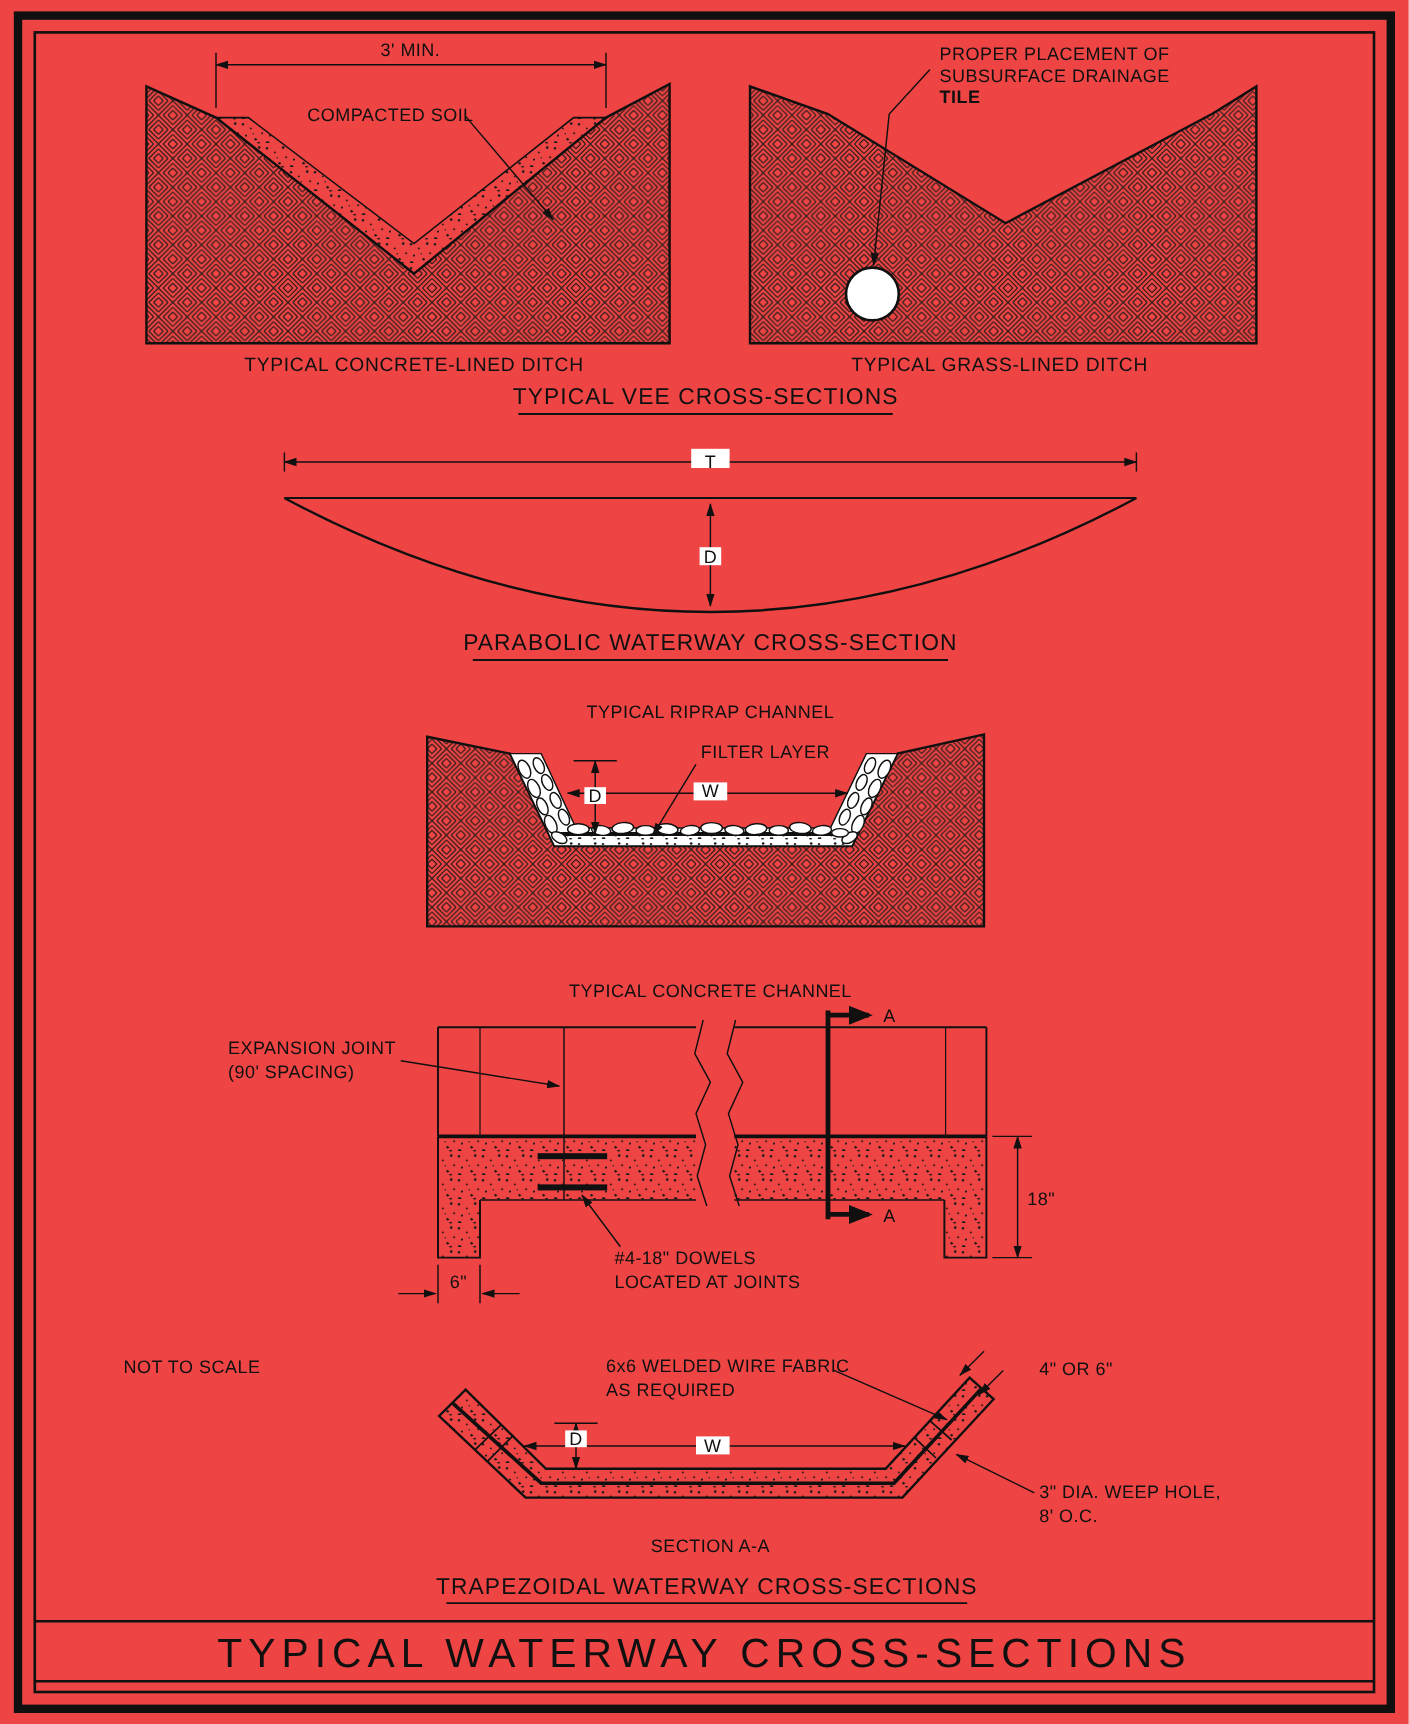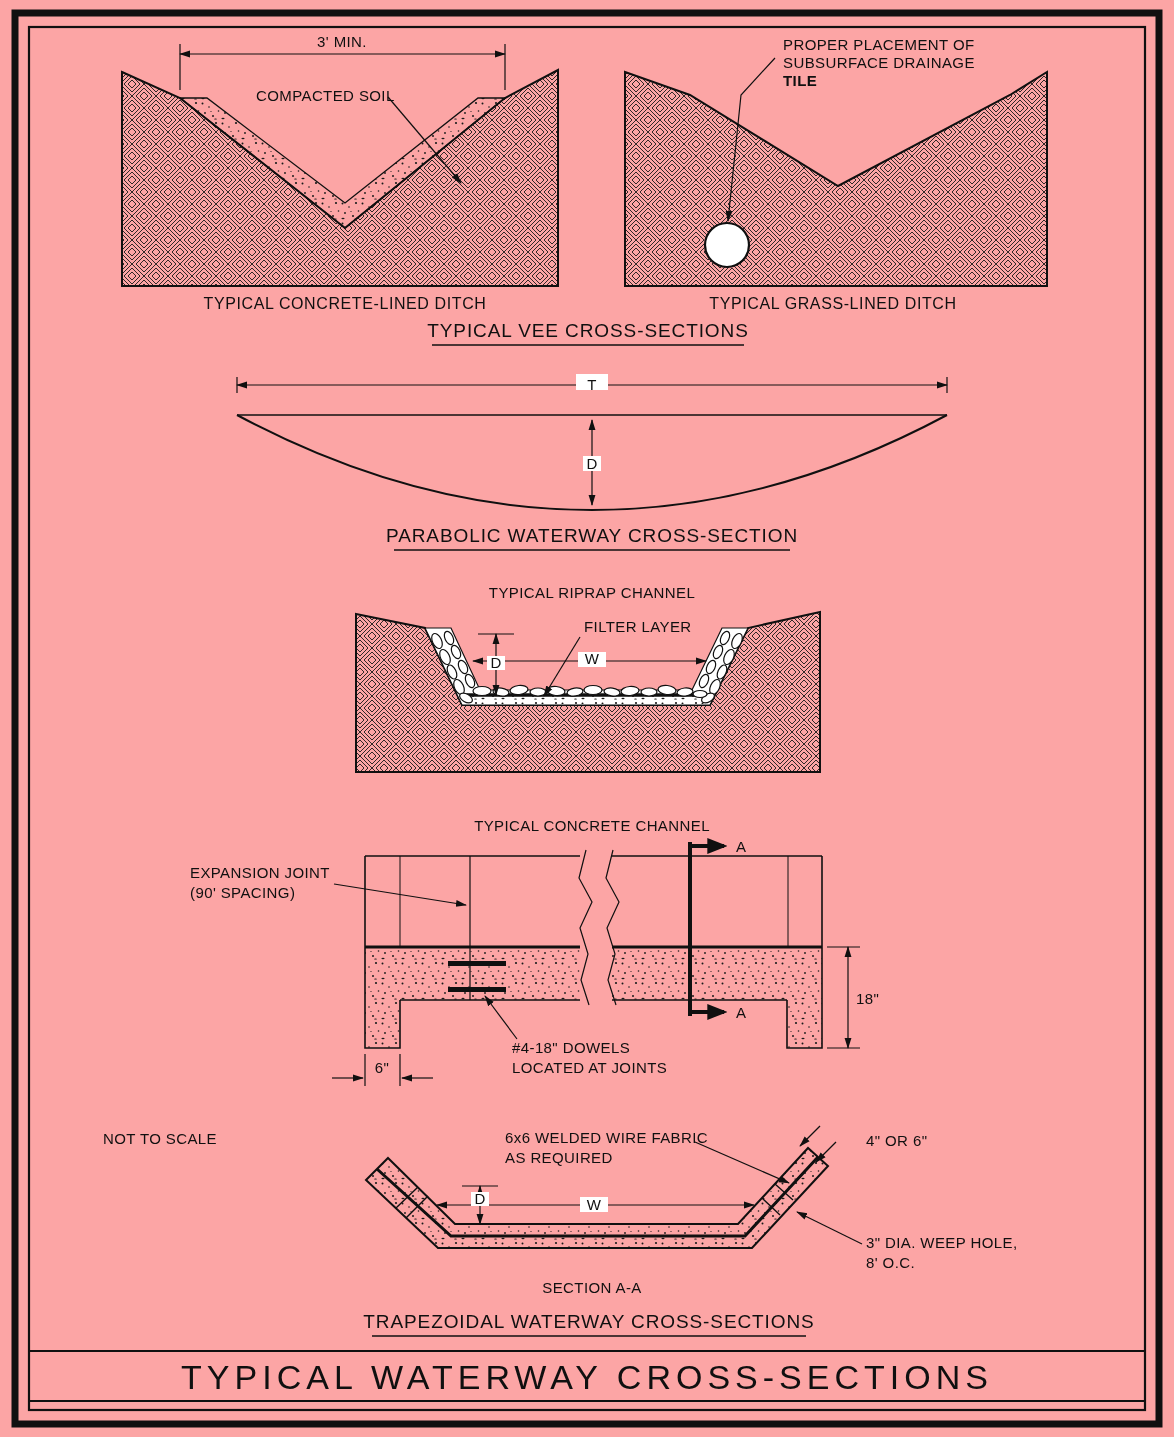--- a/index.html
+++ b/index.html
@@ -1,16 +1,16 @@
 <!DOCTYPE html>
 <html><head>
 <meta charset="utf-8">
 <style>
   html,body{margin:0;padding:0;background:#ffffff;}
-  .sheet{width:1174px;height:1437px;background:#fca5a5;position:relative;}
+  .sheet{width:1174px;height:1437px;background:#ef4444;position:relative;}
   svg{display:block;}
   text{font-family:"Liberation Sans","DejaVu Sans",sans-serif;fill:#101010;}
   .lbl{font-size:15px;letter-spacing:0.4px;}
   .cap{font-size:16px;letter-spacing:0.6px;}
   .sec{font-size:19px;letter-spacing:0.9px;}
   .big{font-size:34px;letter-spacing:5px;}
   .mid{text-anchor:middle;}
   .bold{font-weight:bold;}
   .ln{stroke:#101010;fill:none;}
 </style>

